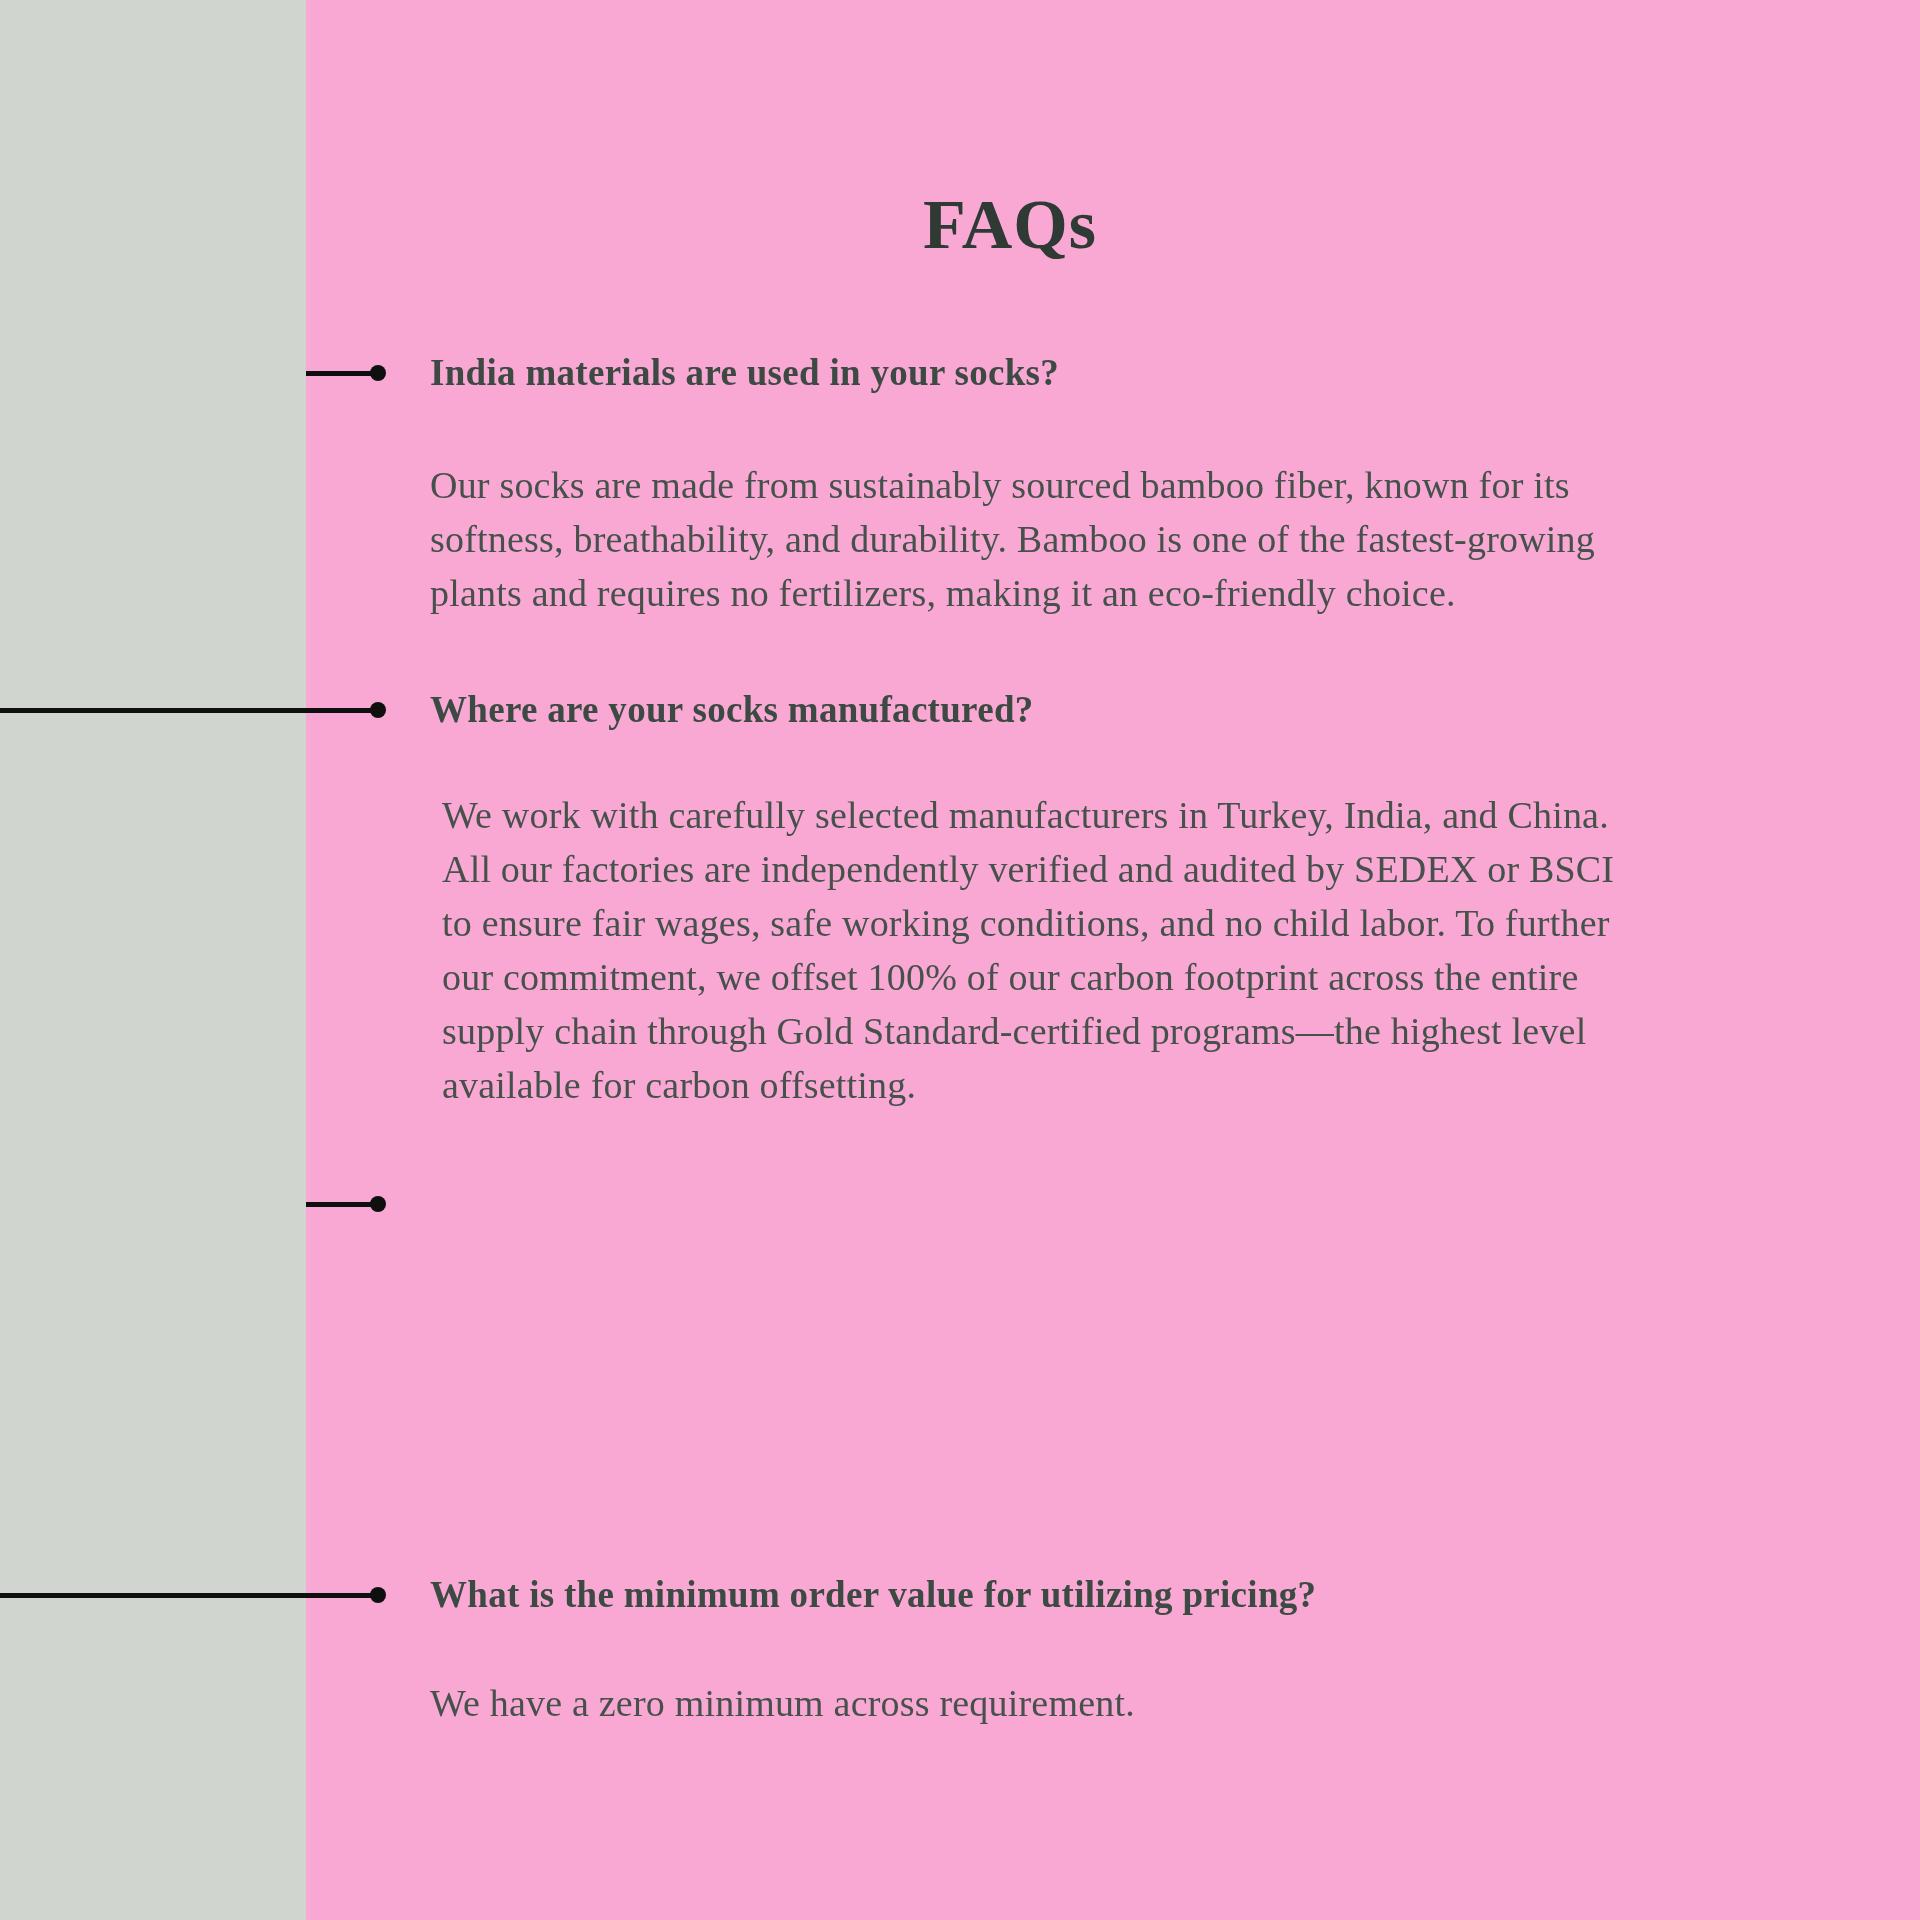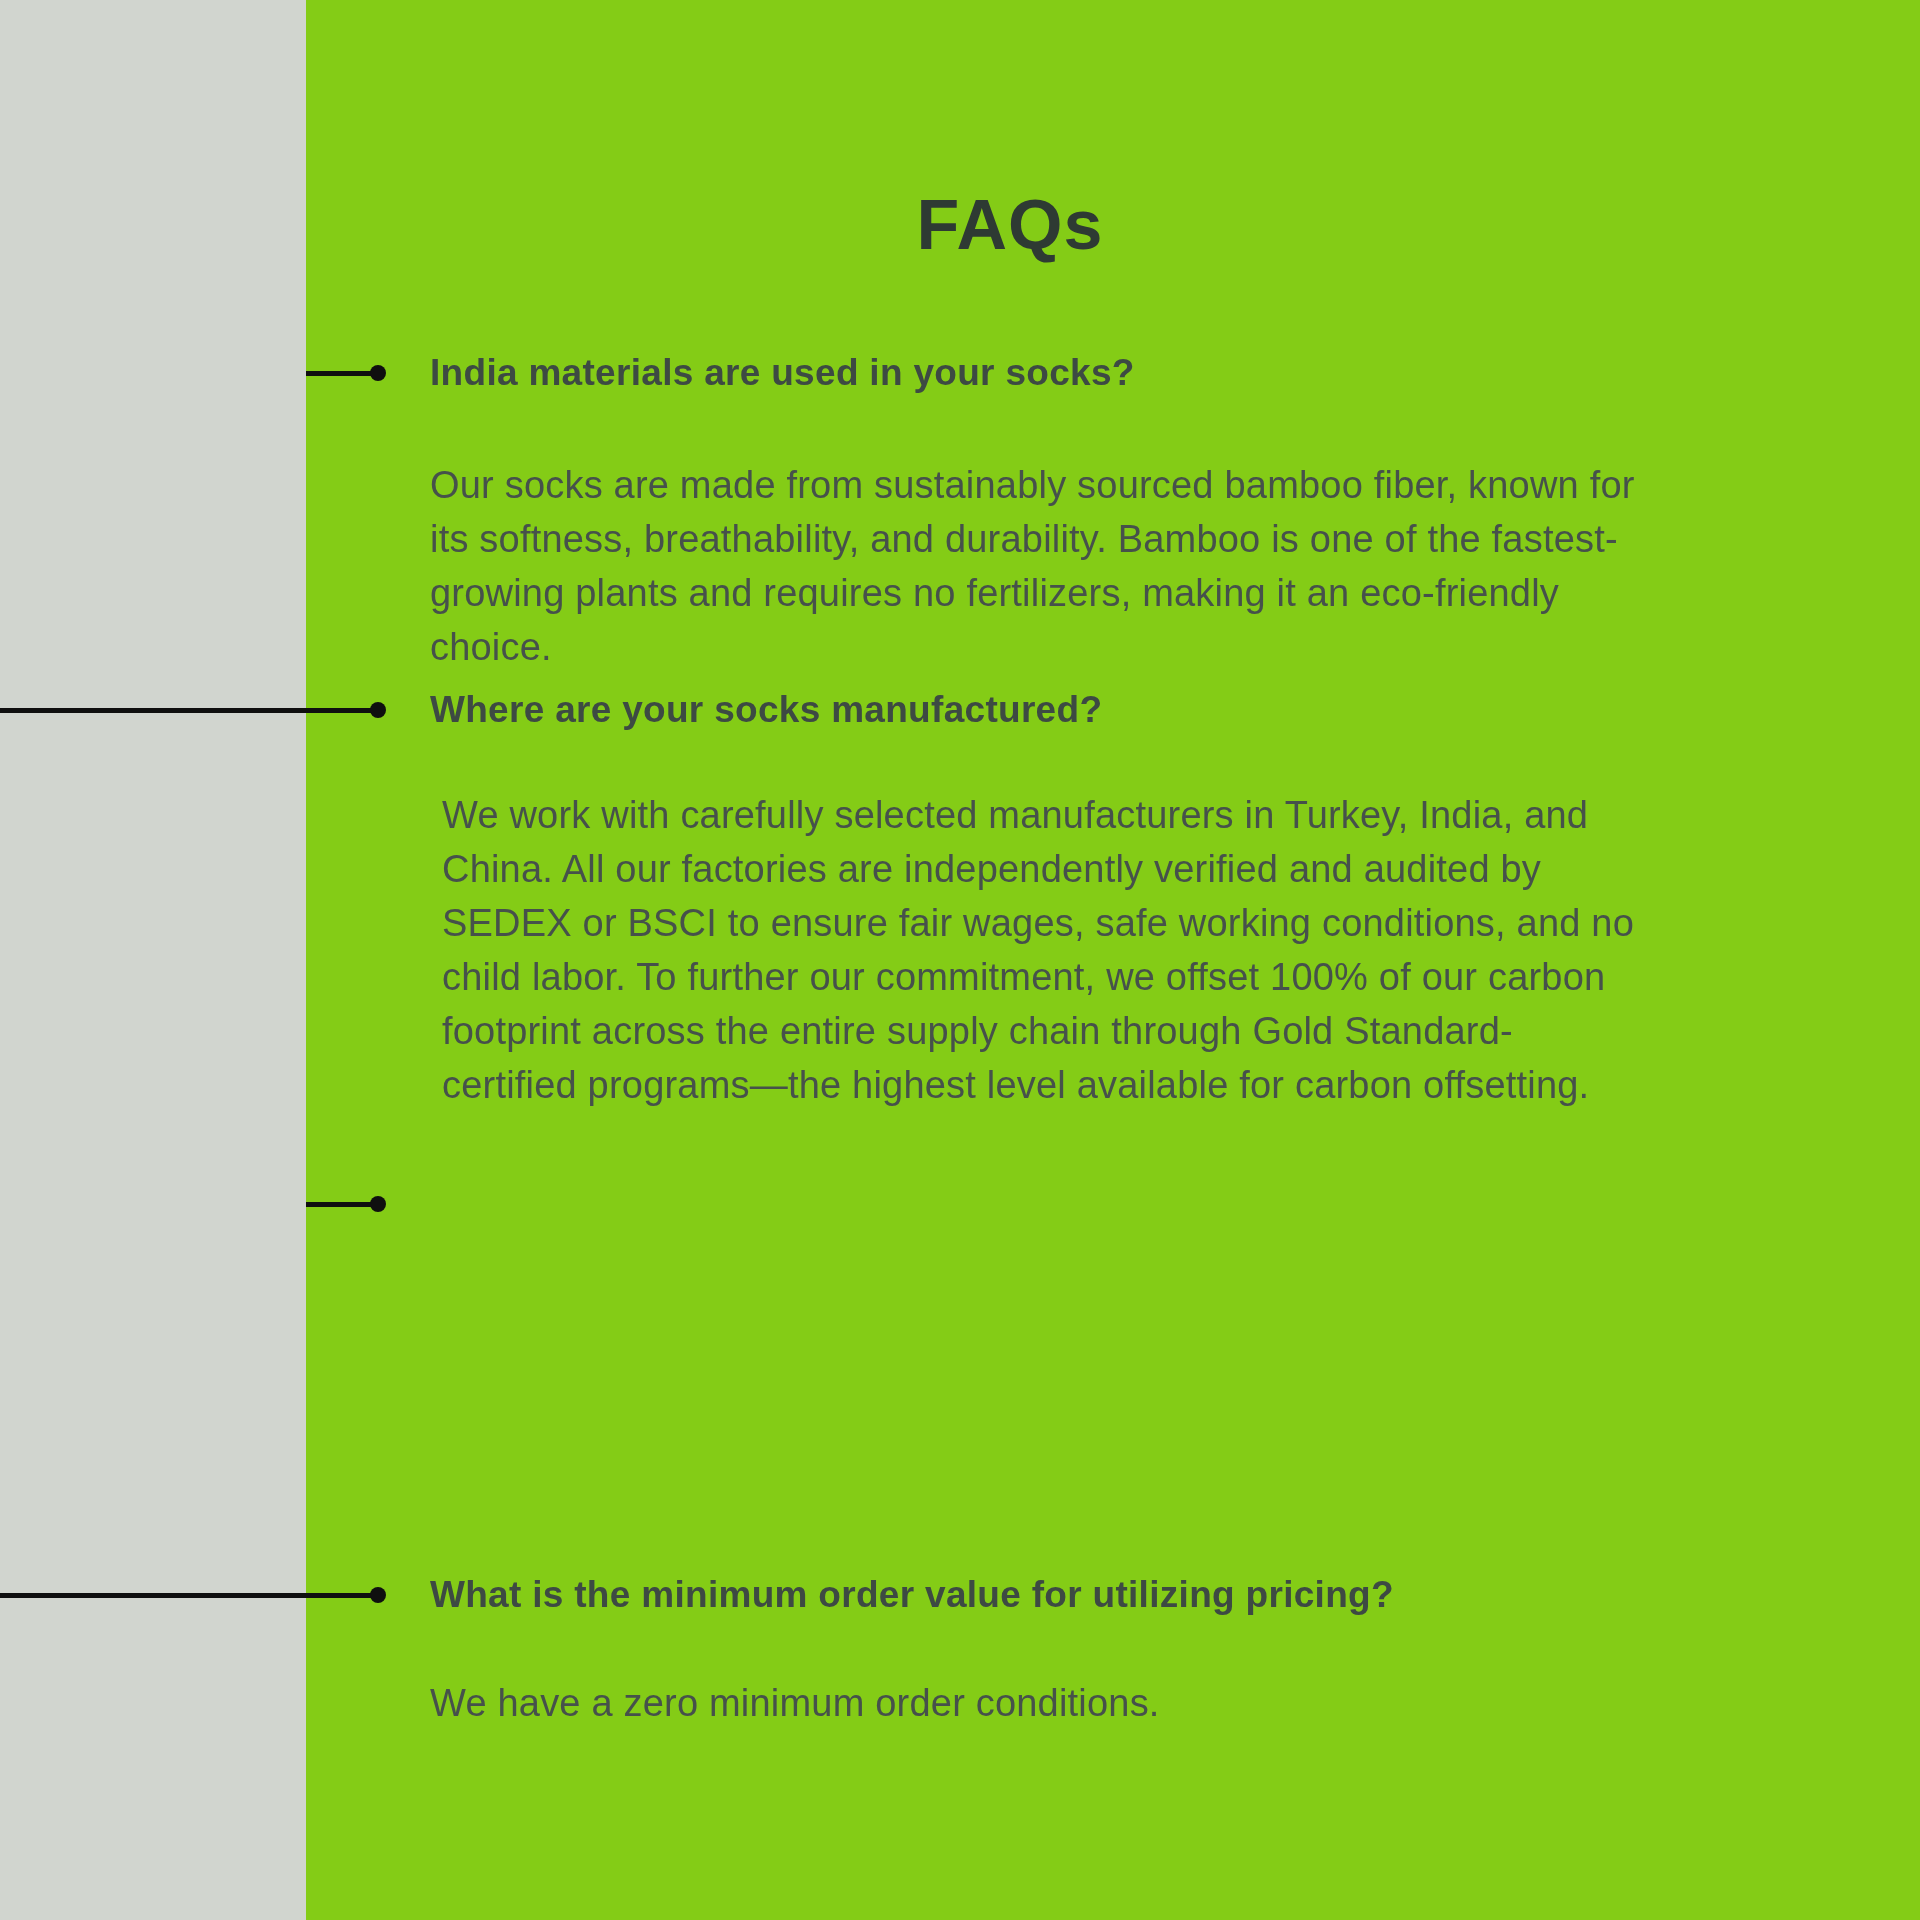--- a/index.html
+++ b/index.html
@@ -4,23 +4,23 @@
 <style>
   html, body {
     margin: 0;
     padding: 0;
     background: #e9e8e5;
   }
   .page {
     position: relative;
     width: 1920px;
     height: 1920px;
-    background: #84cc16;
+    background: #f9a8d4;
     overflow: hidden;
-    font-family: Liberation Sans, sans-serif;
+    font-family: Liberation Serif, serif;
   }
   .sidebar {
     position: absolute;
     left: 0;
     top: 0;
     width: 306px;
     height: 1920px;
     background: #d1d5cf;
   }
   .page-title {
@@ -116,15 +116,15 @@
   <div class="connector c3">
     <span class="connector-line"></span>
     <span class="connector-dot"></span>
   </div>
 
   <div class="connector c4">
     <span class="connector-line"></span>
     <span class="connector-dot"></span>
   </div>
   <h2 class="question q4">What is the minimum order value for utilizing pricing?</h2>
-  <p class="answer a4">We have a zero minimum order conditions.</p>
+  <p class="answer a4">We have a zero minimum across requirement.</p>
 
 </div>
 
 </body></html>

